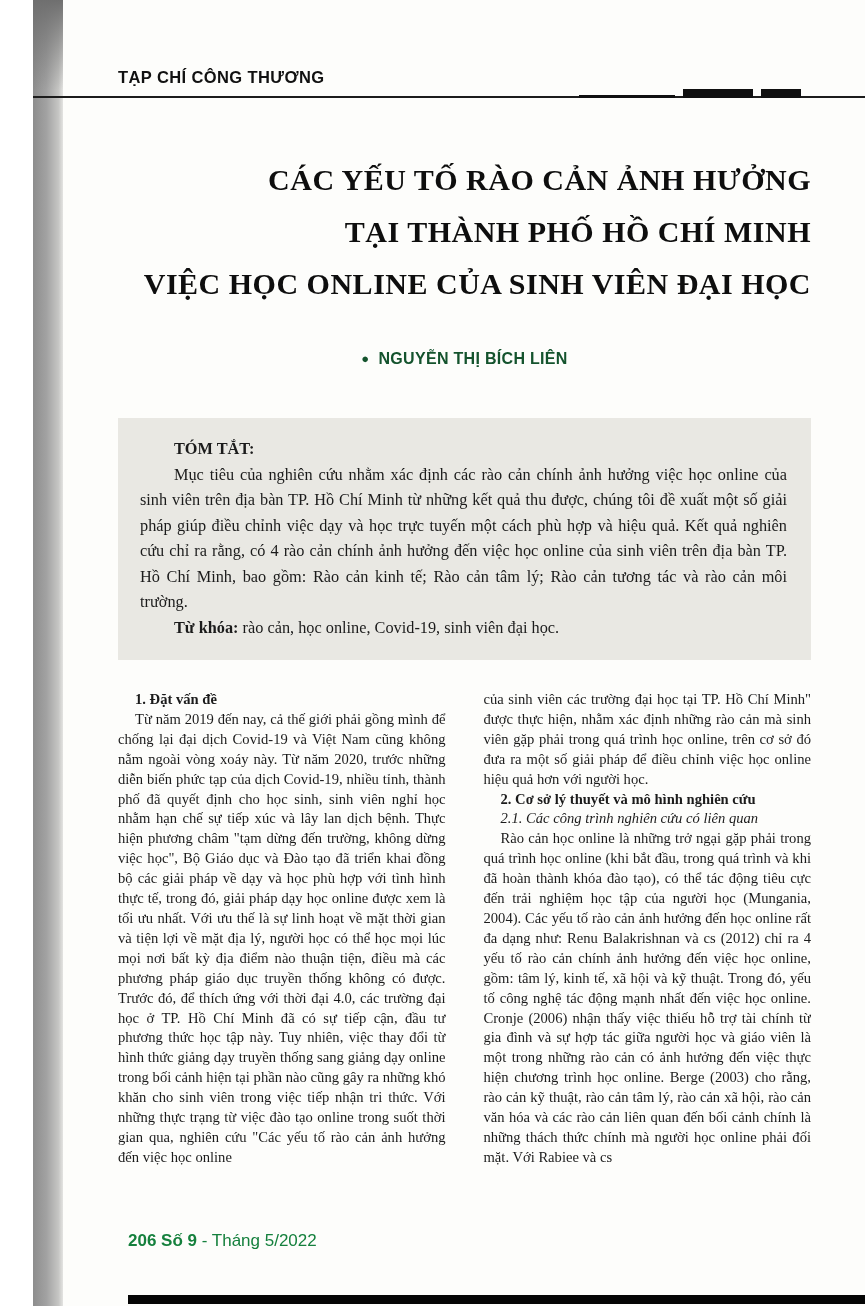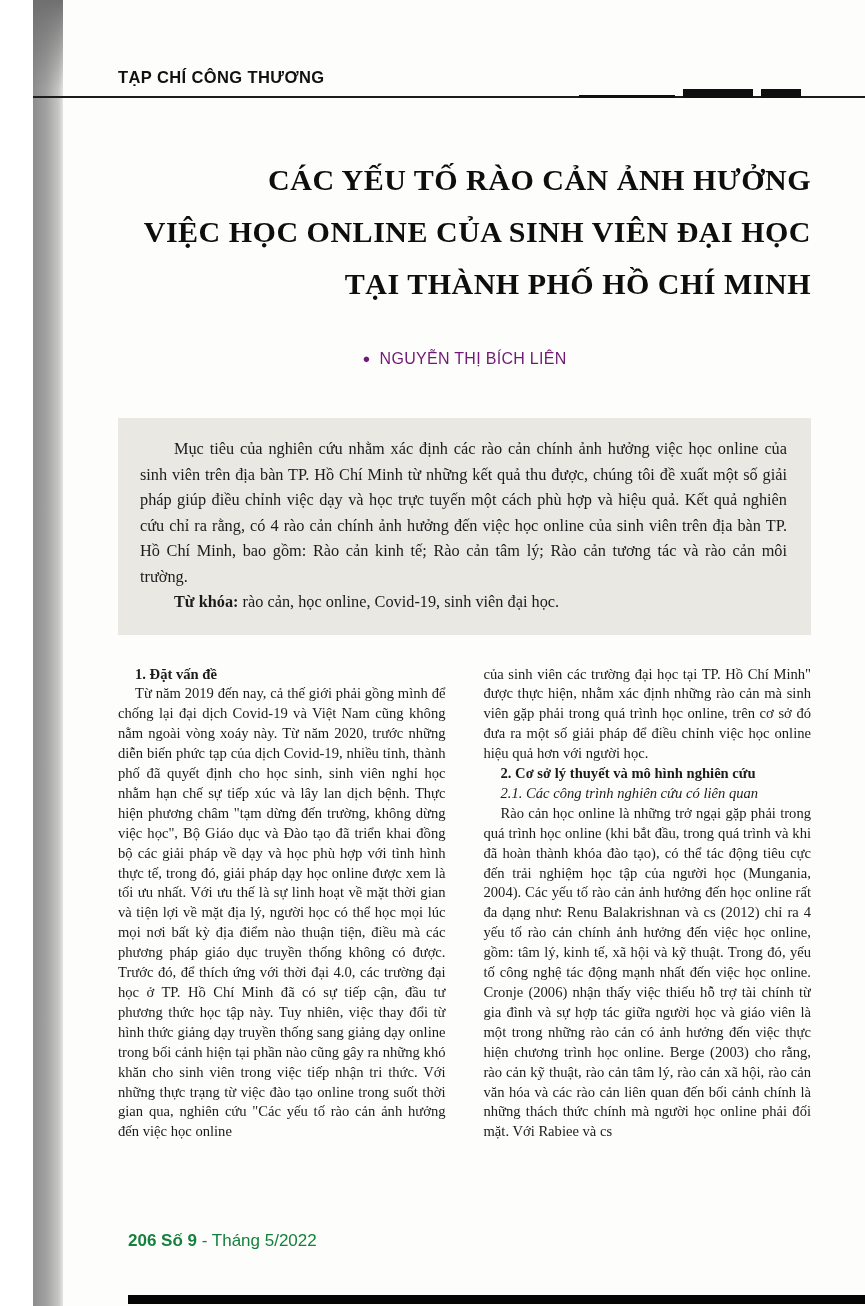--- a/index.html
+++ b/index.html
@@ -59,23 +59,23 @@
     line-height: 52px;
     font-weight: bold;
     letter-spacing: 0.5px;
     color: #0e0e0e;
   }
   .title span { display: block; }
   .author {
     margin-top: 40px;
     text-align: center;
     font-family: "Liberation Sans", sans-serif;
-    font-weight: normal;
+    font-weight: bold;
     font-size: 16px;
-    color: #701a75;
+    color: #14532d;
     letter-spacing: 0.3px;
   }
   .author .bullet { font-size: 13px; margin-right: 9px; position: relative; top: -1px; }
   .abstract {
     margin-top: 50px;
     background: #e9e8e3;
     padding: 18px 24px 20px 22px;
     font-size: 16.3px;
     line-height: 25.5px;
     text-align: justify;
@@ -132,29 +132,30 @@
     <span class="marks">
       <span class="mark thin"></span>
       <span class="mark wide"></span>
       <span class="mark narrow"></span>
     </span>
   </header>
 
   <div class="content">
     <h1 class="title">
       <span>CÁC YẾU TỐ RÀO CẢN ẢNH HƯỞNG</span>
+      <span>TẠI THÀNH PHỐ HỒ CHÍ MINH</span>
       <span>VIỆC HỌC ONLINE CỦA SINH VIÊN ĐẠI HỌC</span>
-      <span>TẠI THÀNH PHỐ HỒ CHÍ MINH</span>
     </h1>
 
     <div class="author">
       <span class="bullet">●</span><span class="author-name">NGUYỄN THỊ BÍCH LIÊN</span>
     </div>
 
     <section class="abstract">
+      <div class="abstract-heading">TÓM TẮT:</div>
       <p class="abstract-body">Mục tiêu của nghiên cứu nhằm xác định các rào cản chính ảnh hưởng việc học online của sinh viên trên địa bàn TP. Hồ Chí Minh từ những kết quả thu được, chúng tôi đề xuất một số giải pháp giúp điều chỉnh việc dạy và học trực tuyến một cách phù hợp và hiệu quả. Kết quả nghiên cứu chỉ ra rằng, có 4 rào cản chính ảnh hưởng đến việc học online của sinh viên trên địa bàn TP. Hồ Chí Minh, bao gồm: Rào cản kinh tế; Rào cản tâm lý; Rào cản tương tác và rào cản môi trường.</p>
       <p class="keywords">
         <span class="kw-label">Từ khóa:</span>
         <span>rào cản, học online, Covid-19, sinh viên đại học.</span>
       </p>
     </section>
 
     <section class="columns">
       <div class="col">
         <h2>1. Đặt vấn đề</h2>

